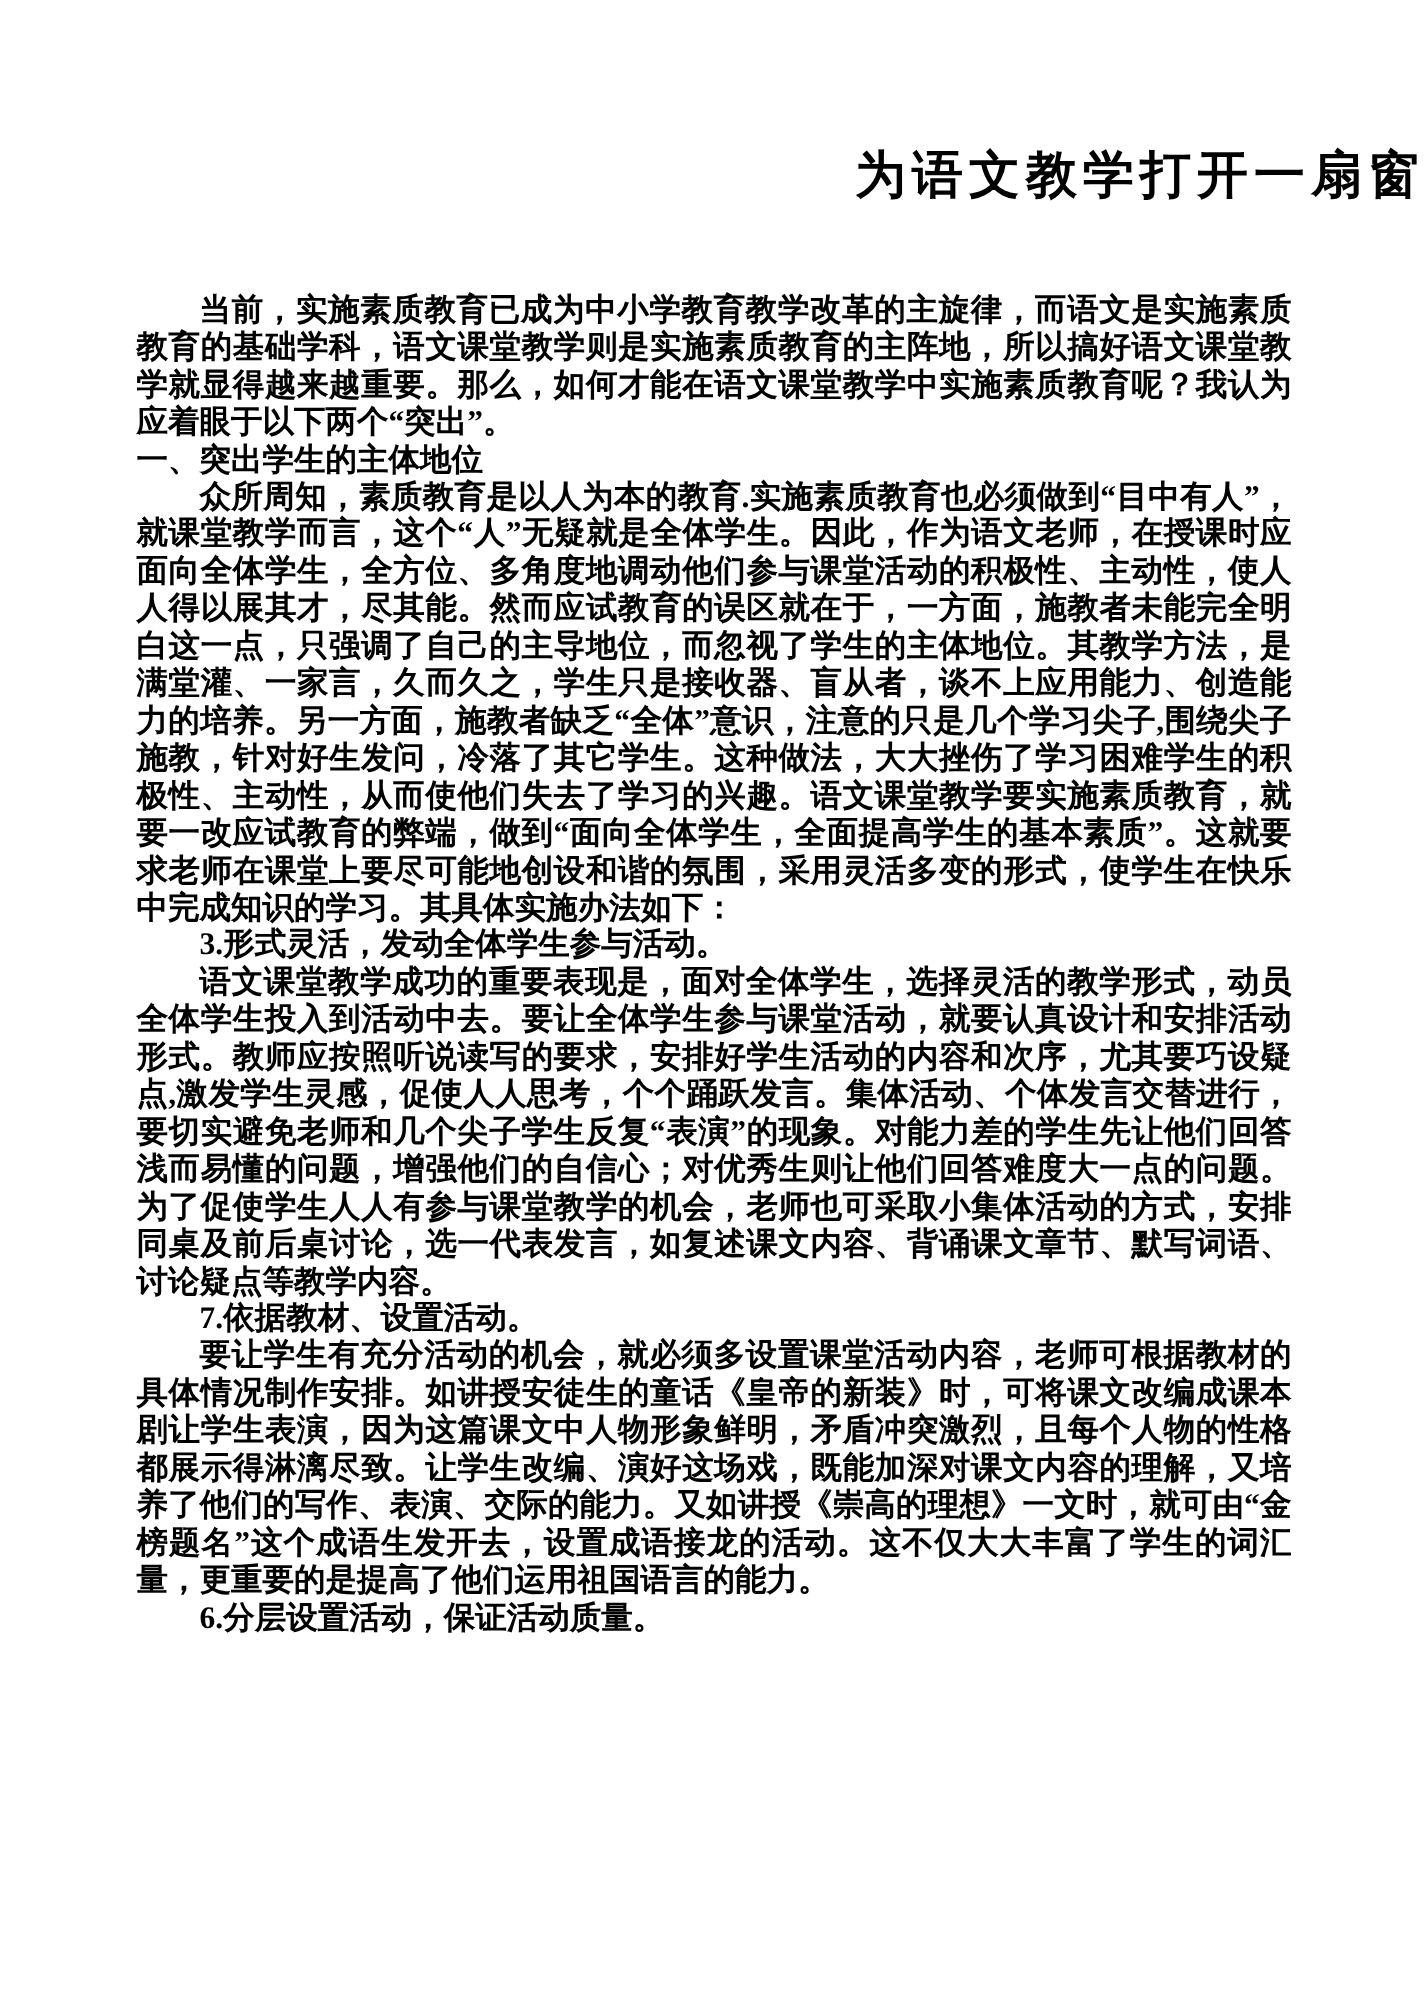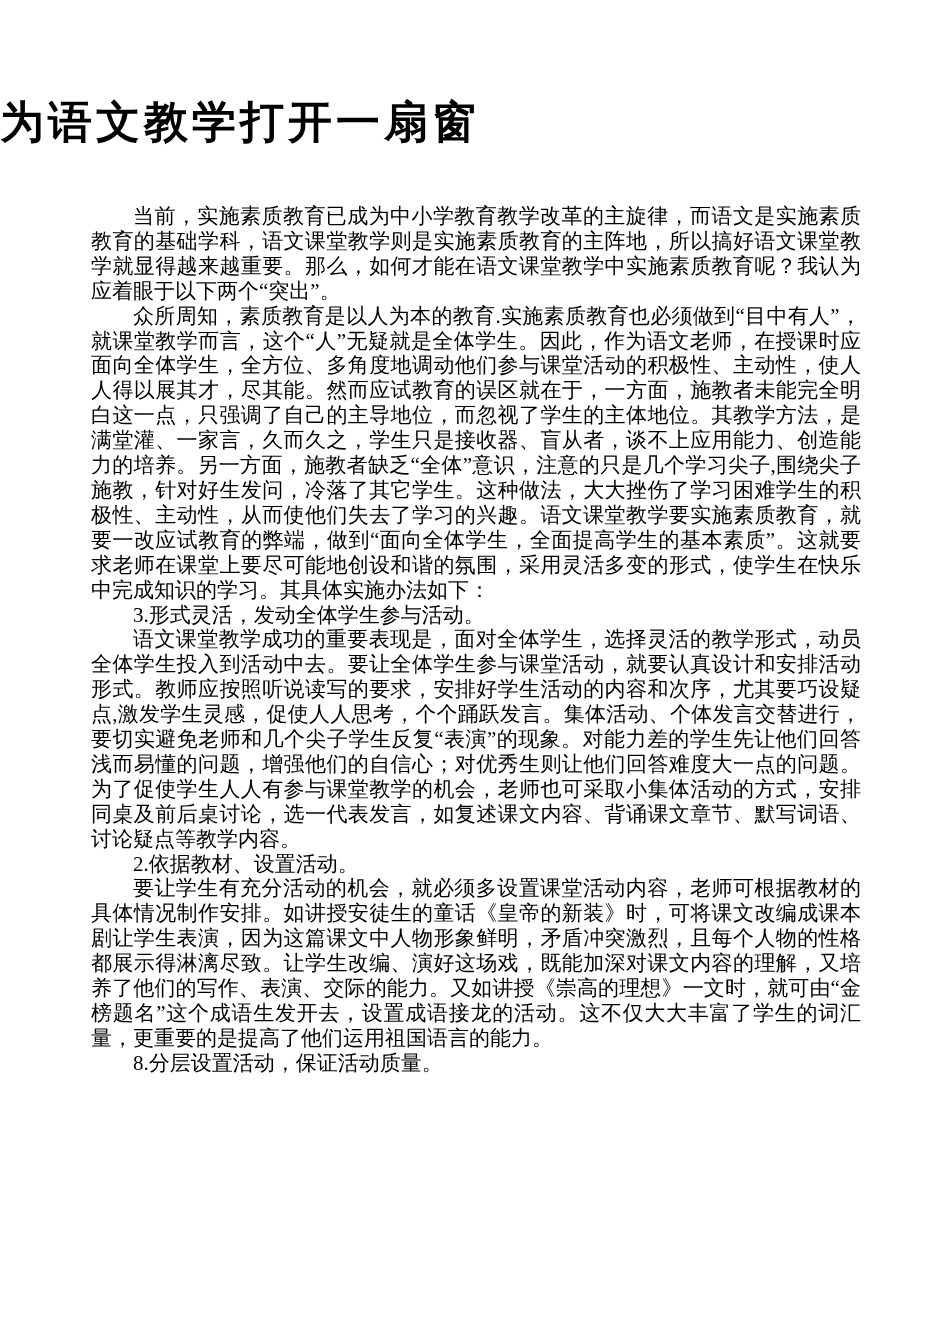--- a/index.html
+++ b/index.html
@@ -11,55 +11,57 @@
     position: relative;
     width: 950px;
     height: 1344px;
     background: #ffffff;
     color: #000000;
     overflow: hidden;
   }
   .doc-title {
     margin: 0;
     padding-top: 100px;
-    text-align: left;
+    text-align: right;
     font-family: "Liberation Sans", "DejaVu Sans", sans-serif;
     font-weight: 700;
-    font-size: 44px;
+    font-size: 34px;
     line-height: 1;
     letter-spacing: 4px;
     color: #000000;
     white-space: nowrap;
   }
   .doc-body {
     margin-top: 60px;
     margin-left: 91px;
     width: 770px;
     font-family: "Liberation Serif", "DejaVu Serif", serif;
     font-size: 21px;
     line-height: 24.9px;
     text-align: justify;
     text-justify: inter-character;
     color: #000000;
   }
   .doc-body .block {
     margin: 0;
     padding: 0;
+    font-weight: bold;
   }
   .doc-body .indent {
     text-indent: 2em;
   }
 </style>
 </head>
 <body>
 
 <div class="page">
   <h1 class="doc-title">为语文教学打开一扇窗</h1>
   <div class="doc-body">
       <p class="block paragraph indent">当前，实施素质教育已成为中小学教育教学改革的主旋律，而语文是实施素质教育的基础学科，语文课堂教学则是实施素质教育的主阵地，所以搞好语文课堂教学就显得越来越重要。那么，如何才能在语文课堂教学中实施素质教育呢？我认为应着眼于以下两个“突出”。</p>
+      <p class="block heading">一、突出学生的主体地位</p>
       <p class="block paragraph indent">众所周知，素质教育是以人为本的教育.实施素质教育也必须做到“目中有人”，就课堂教学而言，这个“人”无疑就是全体学生。因此，作为语文老师，在授课时应面向全体学生，全方位、多角度地调动他们参与课堂活动的积极性、主动性，使人人得以展其才，尽其能。然而应试教育的误区就在于，一方面，施教者未能完全明白这一点，只强调了自己的主导地位，而忽视了学生的主体地位。其教学方法，是满堂灌、一家言，久而久之，学生只是接收器、盲从者，谈不上应用能力、创造能力的培养。另一方面，施教者缺乏“全体”意识，注意的只是几个学习尖子,围绕尖子施教，针对好生发问，冷落了其它学生。这种做法，大大挫伤了学习困难学生的积极性、主动性，从而使他们失去了学习的兴趣。语文课堂教学要实施素质教育，就要一改应试教育的弊端，做到“面向全体学生，全面提高学生的基本素质”。这就要求老师在课堂上要尽可能地创设和谐的氛围，采用灵活多变的形式，使学生在快乐中完成知识的学习。其具体实施办法如下：</p>
       <p class="block subheading indent">3.形式灵活，发动全体学生参与活动。</p>
       <p class="block paragraph indent">语文课堂教学成功的重要表现是，面对全体学生，选择灵活的教学形式，动员全体学生投入到活动中去。要让全体学生参与课堂活动，就要认真设计和安排活动形式。教师应按照听说读写的要求，安排好学生活动的内容和次序，尤其要巧设疑点,激发学生灵感，促使人人思考，个个踊跃发言。集体活动、个体发言交替进行，要切实避免老师和几个尖子学生反复“表演”的现象。对能力差的学生先让他们回答浅而易懂的问题，增强他们的自信心；对优秀生则让他们回答难度大一点的问题。为了促使学生人人有参与课堂教学的机会，老师也可采取小集体活动的方式，安排同桌及前后桌讨论，选一代表发言，如复述课文内容、背诵课文章节、默写词语、讨论疑点等教学内容。</p>
-      <p class="block subheading indent">2.依据教材、设置活动。</p>
+      <p class="block subheading indent">7.依据教材、设置活动。</p>
       <p class="block paragraph indent">要让学生有充分活动的机会，就必须多设置课堂活动内容，老师可根据教材的具体情况制作安排。如讲授安徒生的童话《皇帝的新装》时，可将课文改编成课本剧让学生表演，因为这篇课文中人物形象鲜明，矛盾冲突激烈，且每个人物的性格都展示得淋漓尽致。让学生改编、演好这场戏，既能加深对课文内容的理解，又培养了他们的写作、表演、交际的能力。又如讲授《崇高的理想》一文时，就可由“金榜题名”这个成语生发开去，设置成语接龙的活动。这不仅大大丰富了学生的词汇量，更重要的是提高了他们运用祖国语言的能力。</p>
-      <p class="block subheading indent">8.分层设置活动，保证活动质量。</p>
+      <p class="block subheading indent">6.分层设置活动，保证活动质量。</p>
     </div>
 </div>
 
 </body></html>

